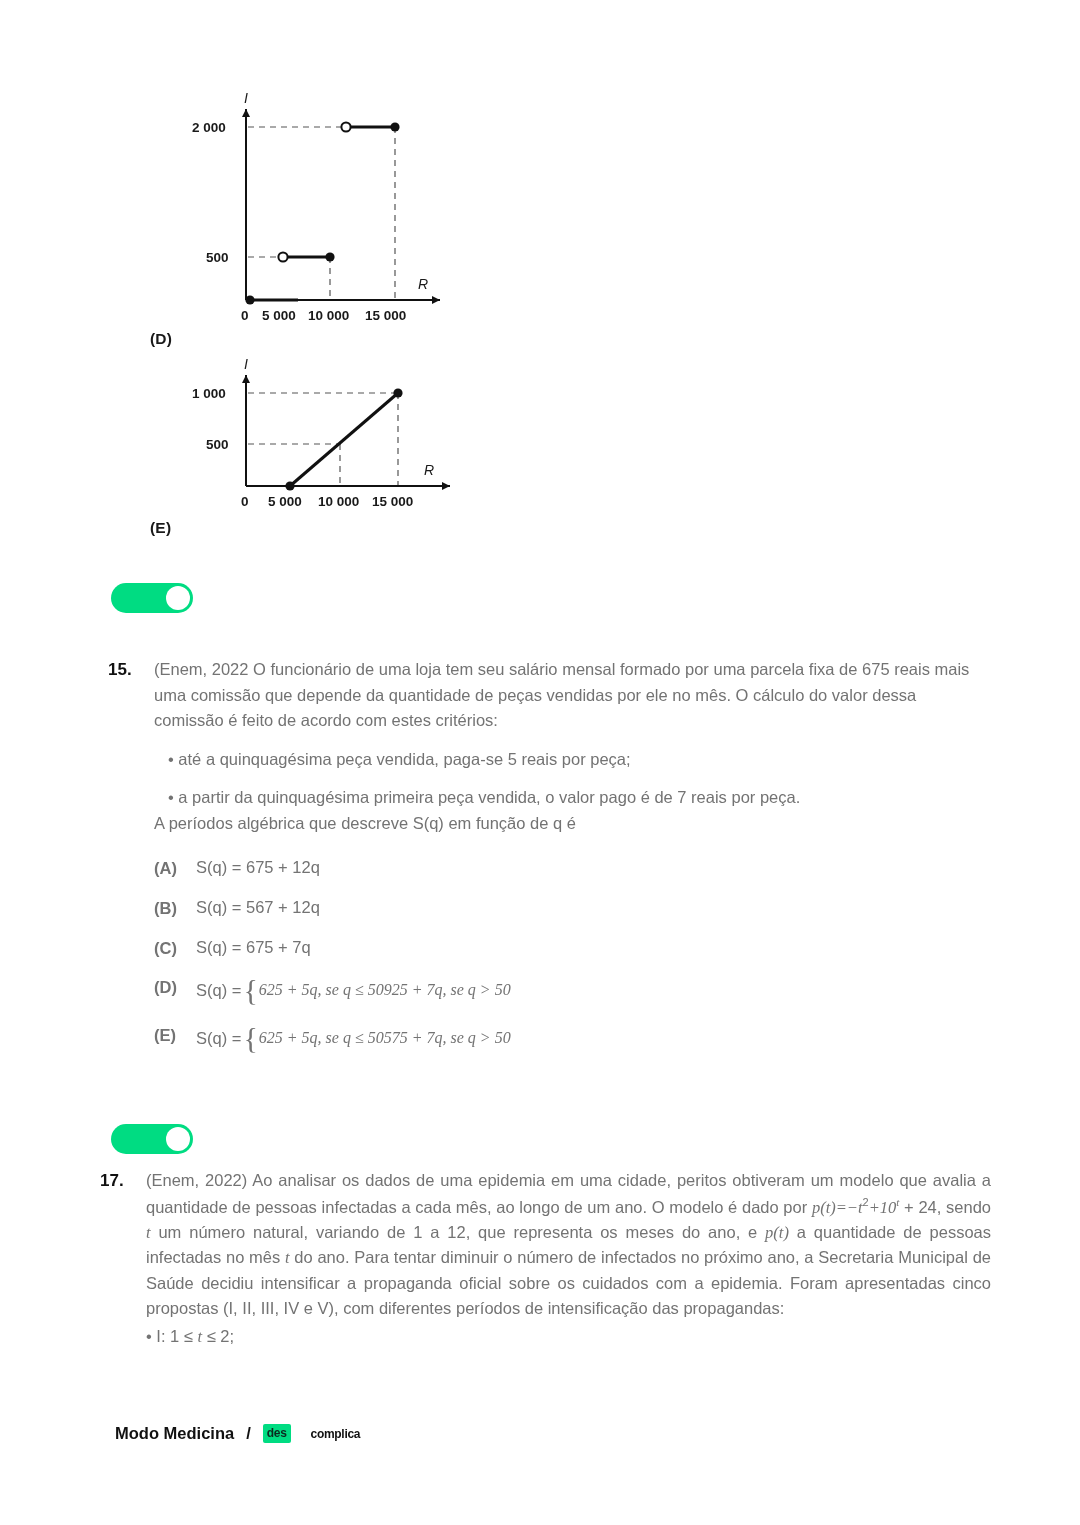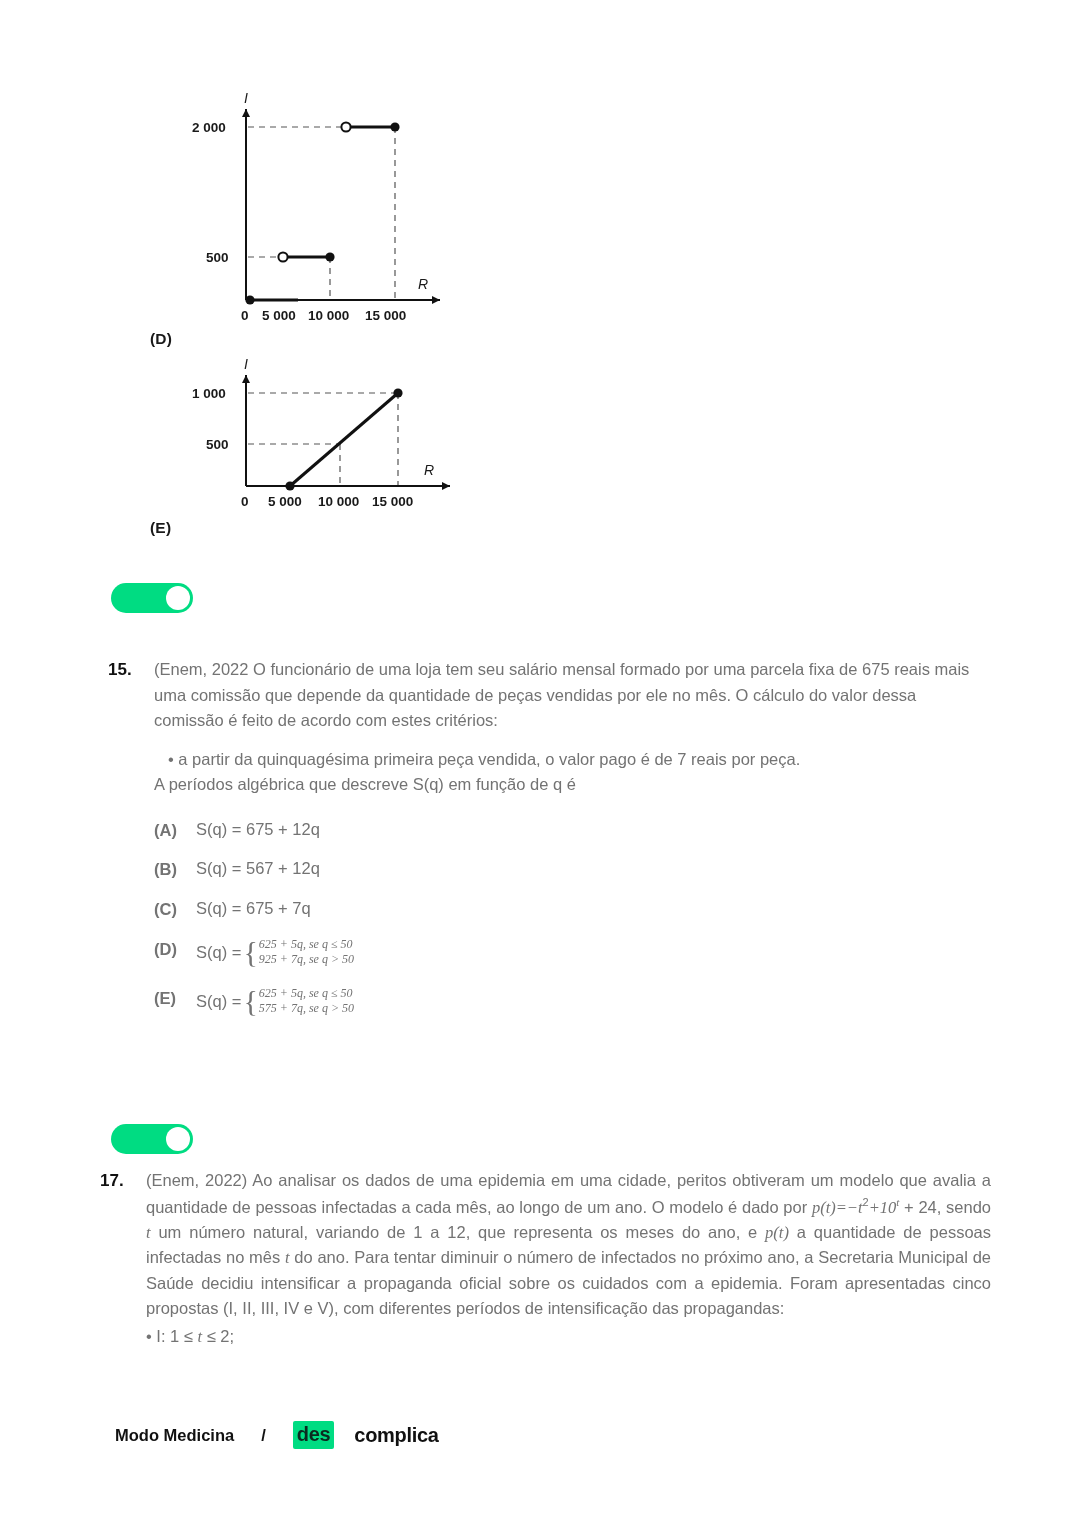--- a/index.html
+++ b/index.html
@@ -117,24 +117,24 @@
     white-space: nowrap;
   }
   .brace {
     font-size: 30px;
     line-height: 1;
     margin: 0 1px 0 2px;
     font-family: "Liberation Serif", serif;
   }
   .piece-lines {
     display: flex;
-    flex-direction: column;
+    flex-direction: row;
     font-family: "Liberation Serif", serif;
     font-style: italic;
-    font-size: 12px;
+    font-size: 16px;
     line-height: 1.3;
     white-space: nowrap;
   }
   .mathit {
     font-family: "Liberation Serif", serif;
     font-style: italic;
   }
   .mathsm {
     font-family: "Liberation Serif", serif;
     font-style: italic;
@@ -142,39 +142,39 @@
   }
   sup.exp {
     font-size: 11px;
     vertical-align: super;
   }
 
   
   .footer {
     position: absolute;
     left: 115px;
-    bottom: 76px;
+    bottom: 82px;
     display: flex;
     align-items: center;
-    gap: 27px;
+    gap: 12px;
   }
   .footer-title {
     font-size: 16.5px;
     font-weight: bold;
     color: #111;
   }
   .footer-sep {
     font-size: 16.5px;
     font-weight: bold;
     color: #111;
   }
   .logo {
     display: flex;
     align-items: center;
-    font-size: 20px;
+    font-size: 12px;
     font-weight: bold;
   }
   .logo .des {
     background: #00DC82;
     color: #0b2b20;
     padding: 2px 4px 3px 4px;
     border-radius: 2px;
     letter-spacing: -0.3px;
   }
   .logo .complica {
@@ -258,20 +258,21 @@
   </div>
 
   <div class="pill" style="left:111px; top:583px;">
     <div class="knob"></div>
   </div>
 
   <div class="question" style="left:108px; top:625px; width:885px;margin-top:32px;">
     <div class="q-num">15.</div>
     <div class="q-body" style="width:835px;">
       <p>(Enem, 2022 O funcionário de uma loja tem seu salário mensal formado por uma parcela fixa de 675 reais mais uma comissão que depende da quantidade de peças vendidas por ele no mês. O cálculo do valor dessa comissão é feito de acordo com estes critérios:</p>
+      <div class="bullet">• até a quinquagésima peça vendida, paga-se 5 reais por peça;</div>
       <div class="bullet">• a partir da quinquagésima primeira peça vendida, o valor pago é de 7 reais por peça.</div>
       <p>A períodos algébrica que descreve S(q) em função de q é</p>
 
       <div class="alts">
         <div class="alt">
           <div class="alt-letter">(A)</div>
           <div class="alt-text">S(q) = 675 + 12q</div>
         </div>
         <div class="alt">
           <div class="alt-letter">(B)</div>

